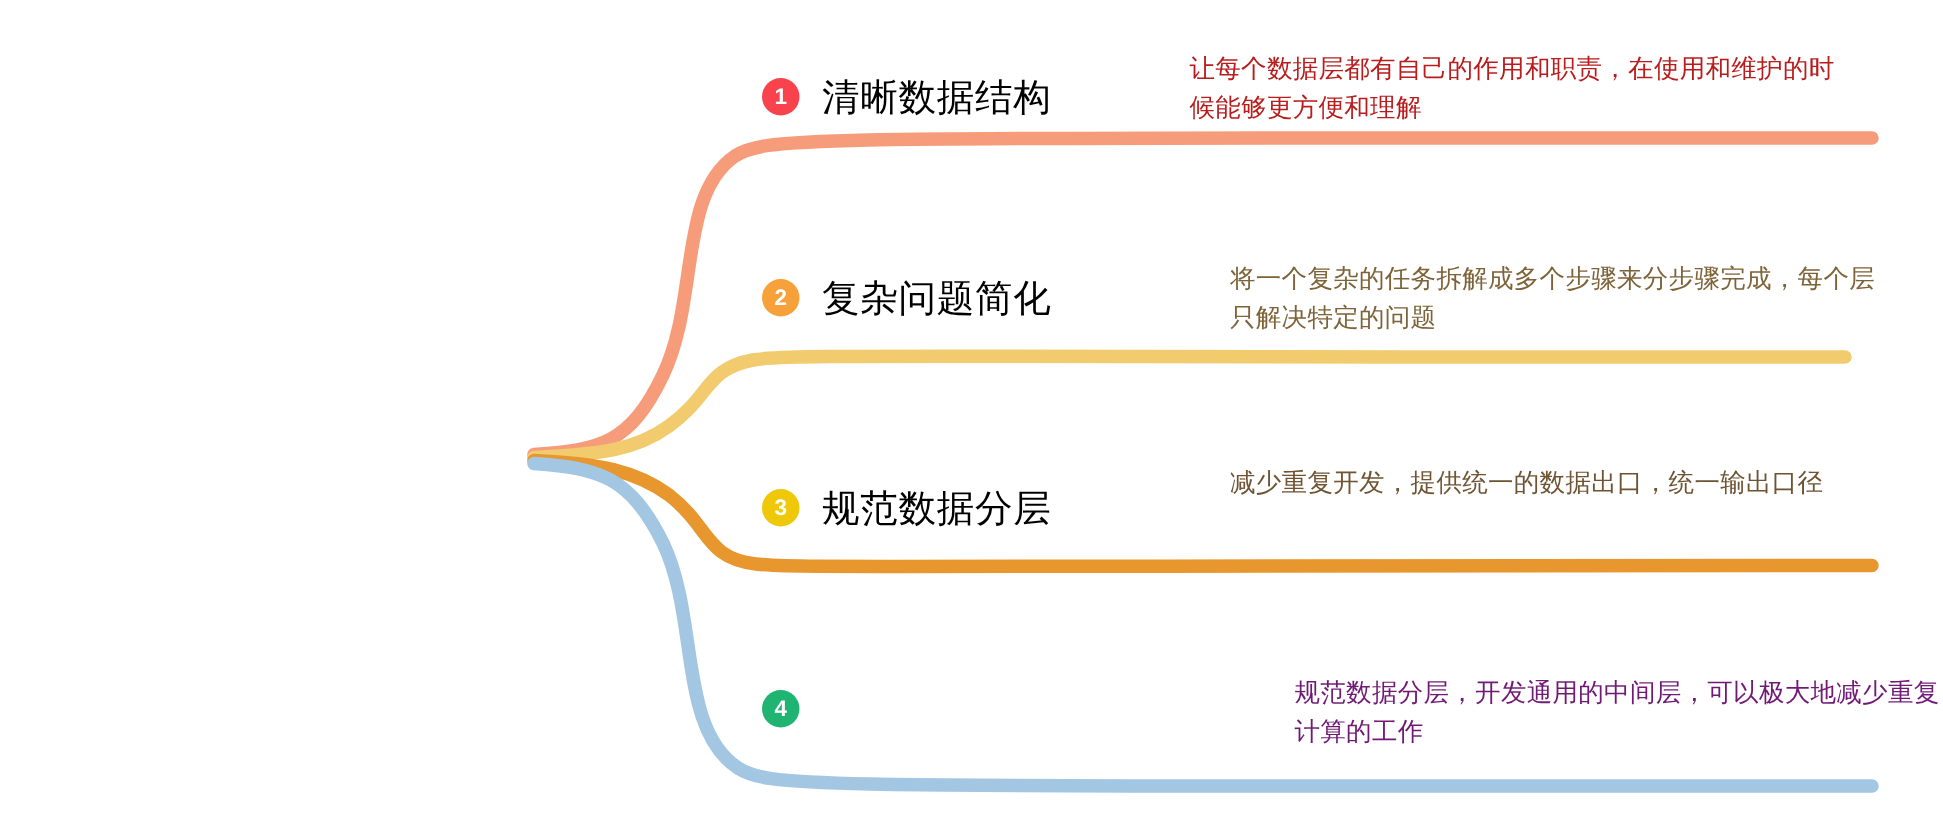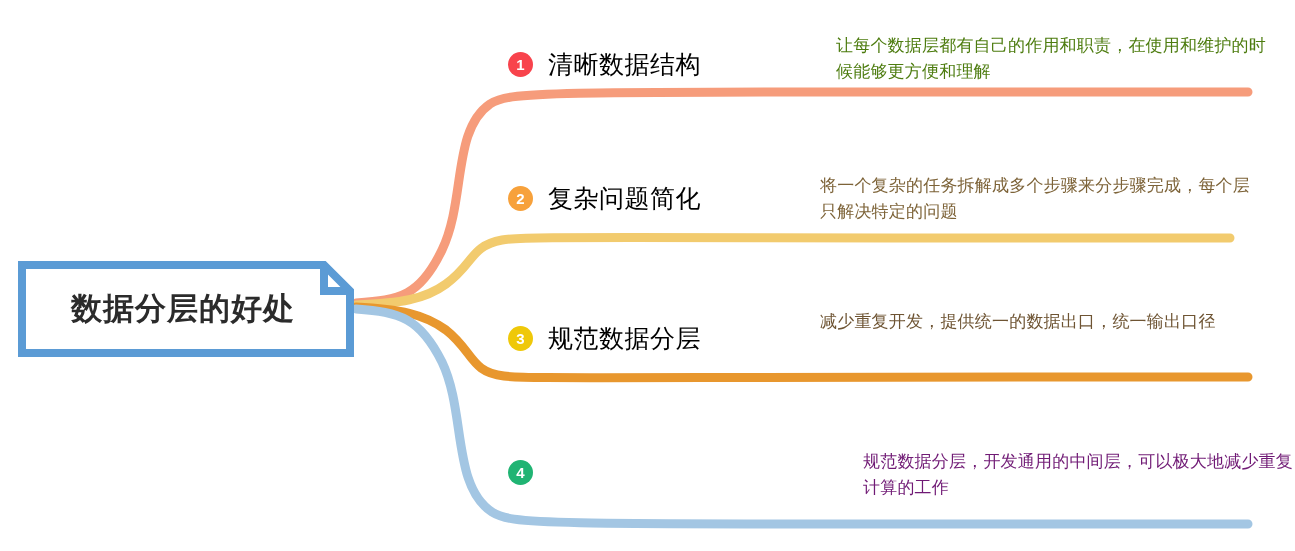--- a/index.html
+++ b/index.html
@@ -99,34 +99,27 @@
 
 <div id="canvas">
 
   <svg id="branch-lines" viewBox="0 0 1295 551" xmlns="http://www.w3.org/2000/svg">
     <path d="M356,303 C400,300 420,296 442,250 C466,200 452,130 490,104 C512,90 540,92 1248,92" fill="none" stroke="#F69C7B" stroke-width="9" stroke-linecap="round"></path>
     <path d="M356,305 C400,303 424,300 446,284 C474,264 470,246 502,240 C524,236 560,238 1230,238" fill="none" stroke="#F2CB6E" stroke-width="9" stroke-linecap="round"></path>
     <path d="M356,307 C400,309 424,314 446,330 C474,352 470,372 504,376 C528,379 560,377 1248,377" fill="none" stroke="#E8972E" stroke-width="9" stroke-linecap="round"></path>
     <path d="M356,309 C400,312 420,318 442,362 C466,412 452,486 492,512 C514,526 540,524 1248,524" fill="none" stroke="#A3C6E3" stroke-width="9" stroke-linecap="round"></path>
   </svg>
 
-  <div class="center-node">
-    <svg class="node-shape" viewBox="0 0 336 96" xmlns="http://www.w3.org/2000/svg">
-      <path d="M4,4 L306,4 L332,30 L332,92 L4,92 Z" fill="#FFFFFF" stroke="#5B9BD5" stroke-width="8" stroke-linejoin="miter"></path>
-      <path d="M306,4 L306,30 L332,30" fill="none" stroke="#5B9BD5" stroke-width="8"></path>
-    </svg>
-    <div class="node-label">数据分层的好处</div>
-  </div>
 
   <div class="branch">
     <div class="branch-head" style="left:508px; top:48px;">
       <span class="badge" style="background:#F8434C;">1</span>
       <span class="branch-title">清晰数据结构</span>
     </div>
-    <div class="branch-desc" style="left:836px; top:33px; color:#4d7c0f;">让每个数据层都有自己的作用和职责，在使用和维护的时候能够更方便和理解</div>
+    <div class="branch-desc" style="left:793px; top:33px; color:#b91c1c;">让每个数据层都有自己的作用和职责，在使用和维护的时候能够更方便和理解</div>
   </div>
 
   <div class="branch">
     <div class="branch-head" style="left:508px; top:182px;">
       <span class="badge" style="background:#F7A13B;">2</span>
       <span class="branch-title">复杂问题简化</span>
     </div>
     <div class="branch-desc" style="left:820px; top:173px; color:#7D6338;font-family:Liberation Serif, serif;">将一个复杂的任务拆解成多个步骤来分步骤完成，每个层只解决特定的问题</div>
   </div>
 

